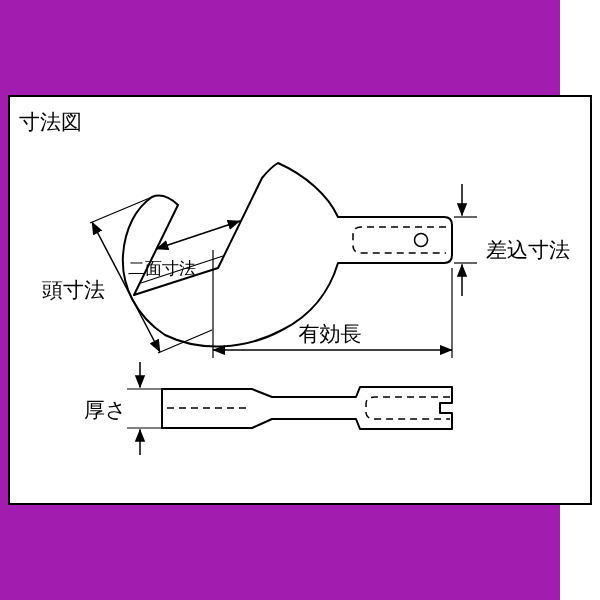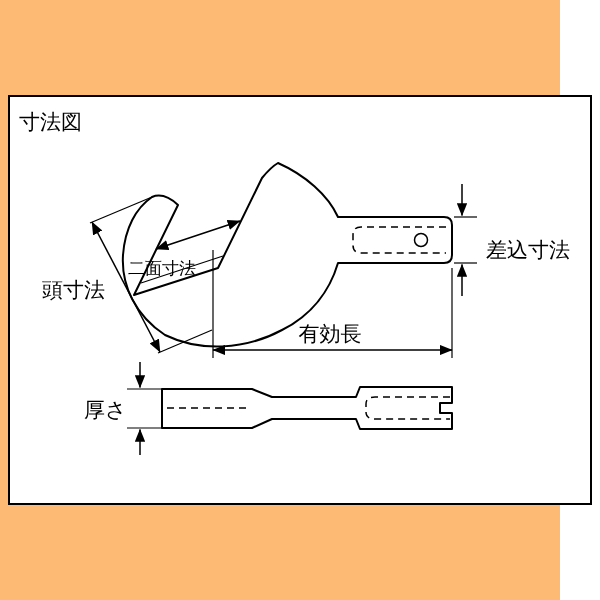--- a/index.html
+++ b/index.html
@@ -1,21 +1,21 @@
 <!DOCTYPE html>
 <html><head>
 <meta charset="utf-8">
 <style>
   html,body{
     margin:0;padding:0;
     width:600px;height:600px;
     background:#ffffff;
     font-family:"Liberation Sans","DejaVu Sans",sans-serif;
   }
-  .canvas{position:relative;width:560px;height:600px;background:#fdba74;}
+  .canvas{position:relative;width:560px;height:600px;background:#a21caf;}
   svg{display:block;}
   svg text{
     font-family:"Liberation Sans","DejaVu Sans",sans-serif;
     fill:#000;
   }
   .t21{font-size:21px;}
   .t17{font-size:17px;}
   .outline{fill:#fff;stroke:#000;stroke-width:2;stroke-linejoin:round;}
   .border{fill:#fff;stroke:#000;stroke-width:2;}
   .dim{stroke:#000;stroke-width:1.5;fill:none;}

